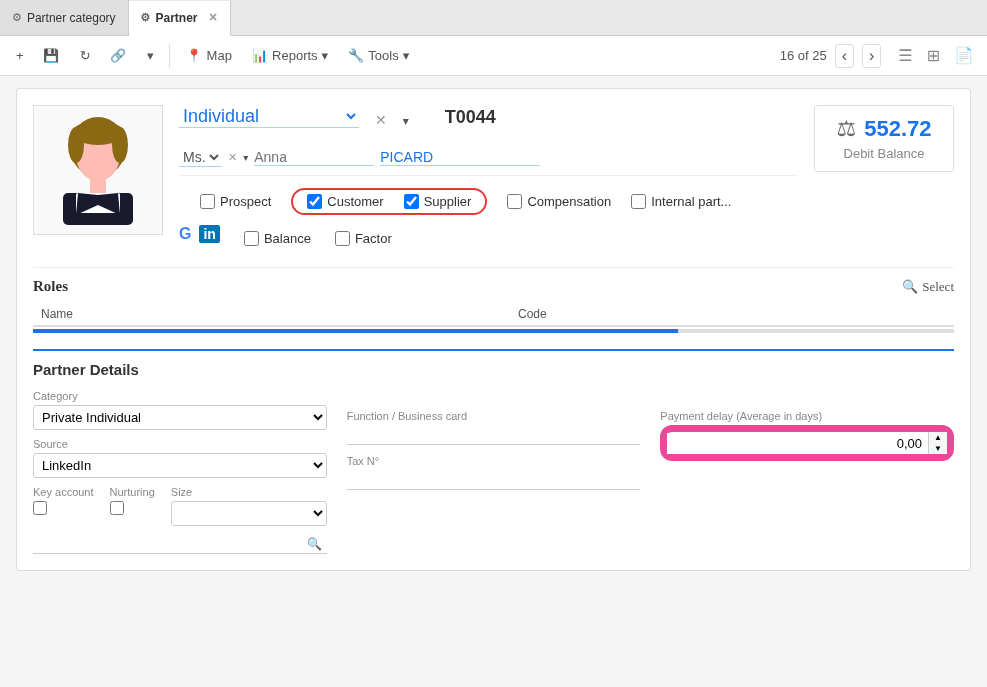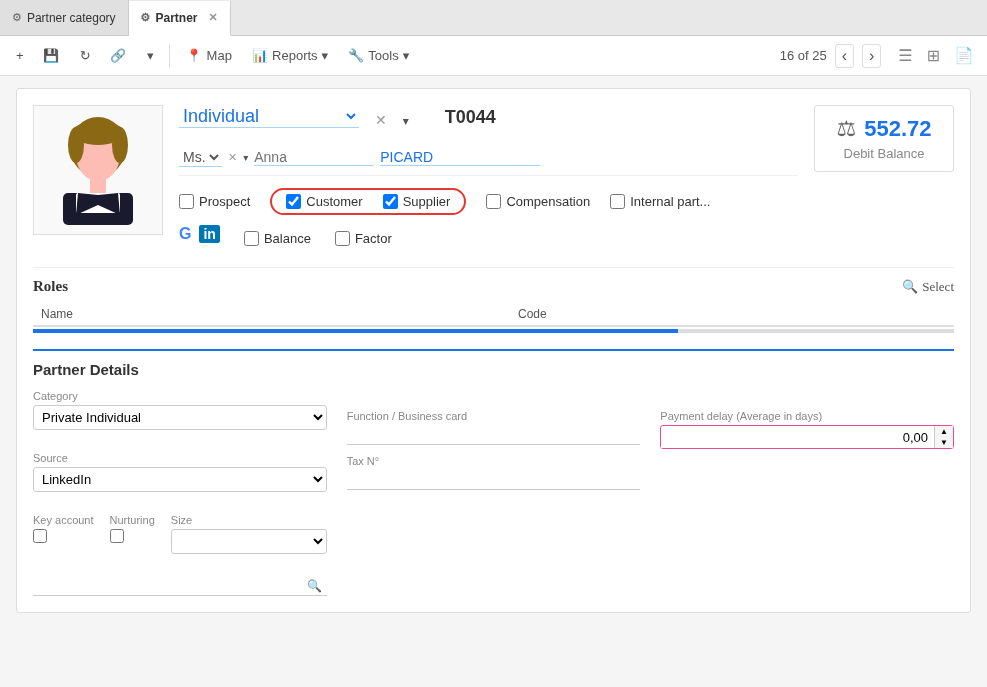--- a/index.html
+++ b/index.html
@@ -206,20 +206,21 @@
     }
     .scale-icon { font-size: 22px; color: #666; }
 
     
     .checkboxes-row {
       display: flex;
       align-items: center;
       gap: 20px;
       margin-bottom: 10px;
       flex-wrap: wrap;
+      margin-left: 21px;
     }
     .checkbox-item {
       display: flex;
       align-items: center;
       gap: 5px;
       font-size: 13px;
     }
     .checkbox-item input[type="checkbox"] {
       width: 15px;
       height: 15px;
@@ -357,22 +358,22 @@
     .small-checkbox-row {
       display: flex;
       align-items: center;
       gap: 4px;
     }
     .small-cb { width: 14px; height: 14px; }
 
     .numeric-input-wrap {
       display: flex;
       align-items: center;
-      border: 1px solid #ec4899;
-      border-radius: 3px;
+      border: 7px solid #ec4899;
+      border-radius: 12px;
     }
     .numeric-input {
       border: none;
       outline: none;
       width: 100%;
       padding: 3px 6px;
       font-size: 13px;
       text-align: right;
     }
     .numeric-spinners {
@@ -584,21 +585,21 @@
       </table>
       <div class="progress-bar-container">
         <div class="progress-bar"></div>
       </div>
     </div>
 
     <div class="partner-details">
       <div class="section-title">Partner Details</div>
       <div class="details-grid">
 
-        <div style="display:flex; flex-direction:column; gap:22px;">
+        <div style="display:flex; flex-direction:column; gap:8px;">
           <div class="field-group">
             <span class="field-label">Category</span>
             <select class="field-select">
               <option>Private Individual</option>
             </select>
           </div>
           <div class="field-group">
             <span class="field-label">Source</span>
             <select class="field-select">
               <option>LinkedIn</option>

